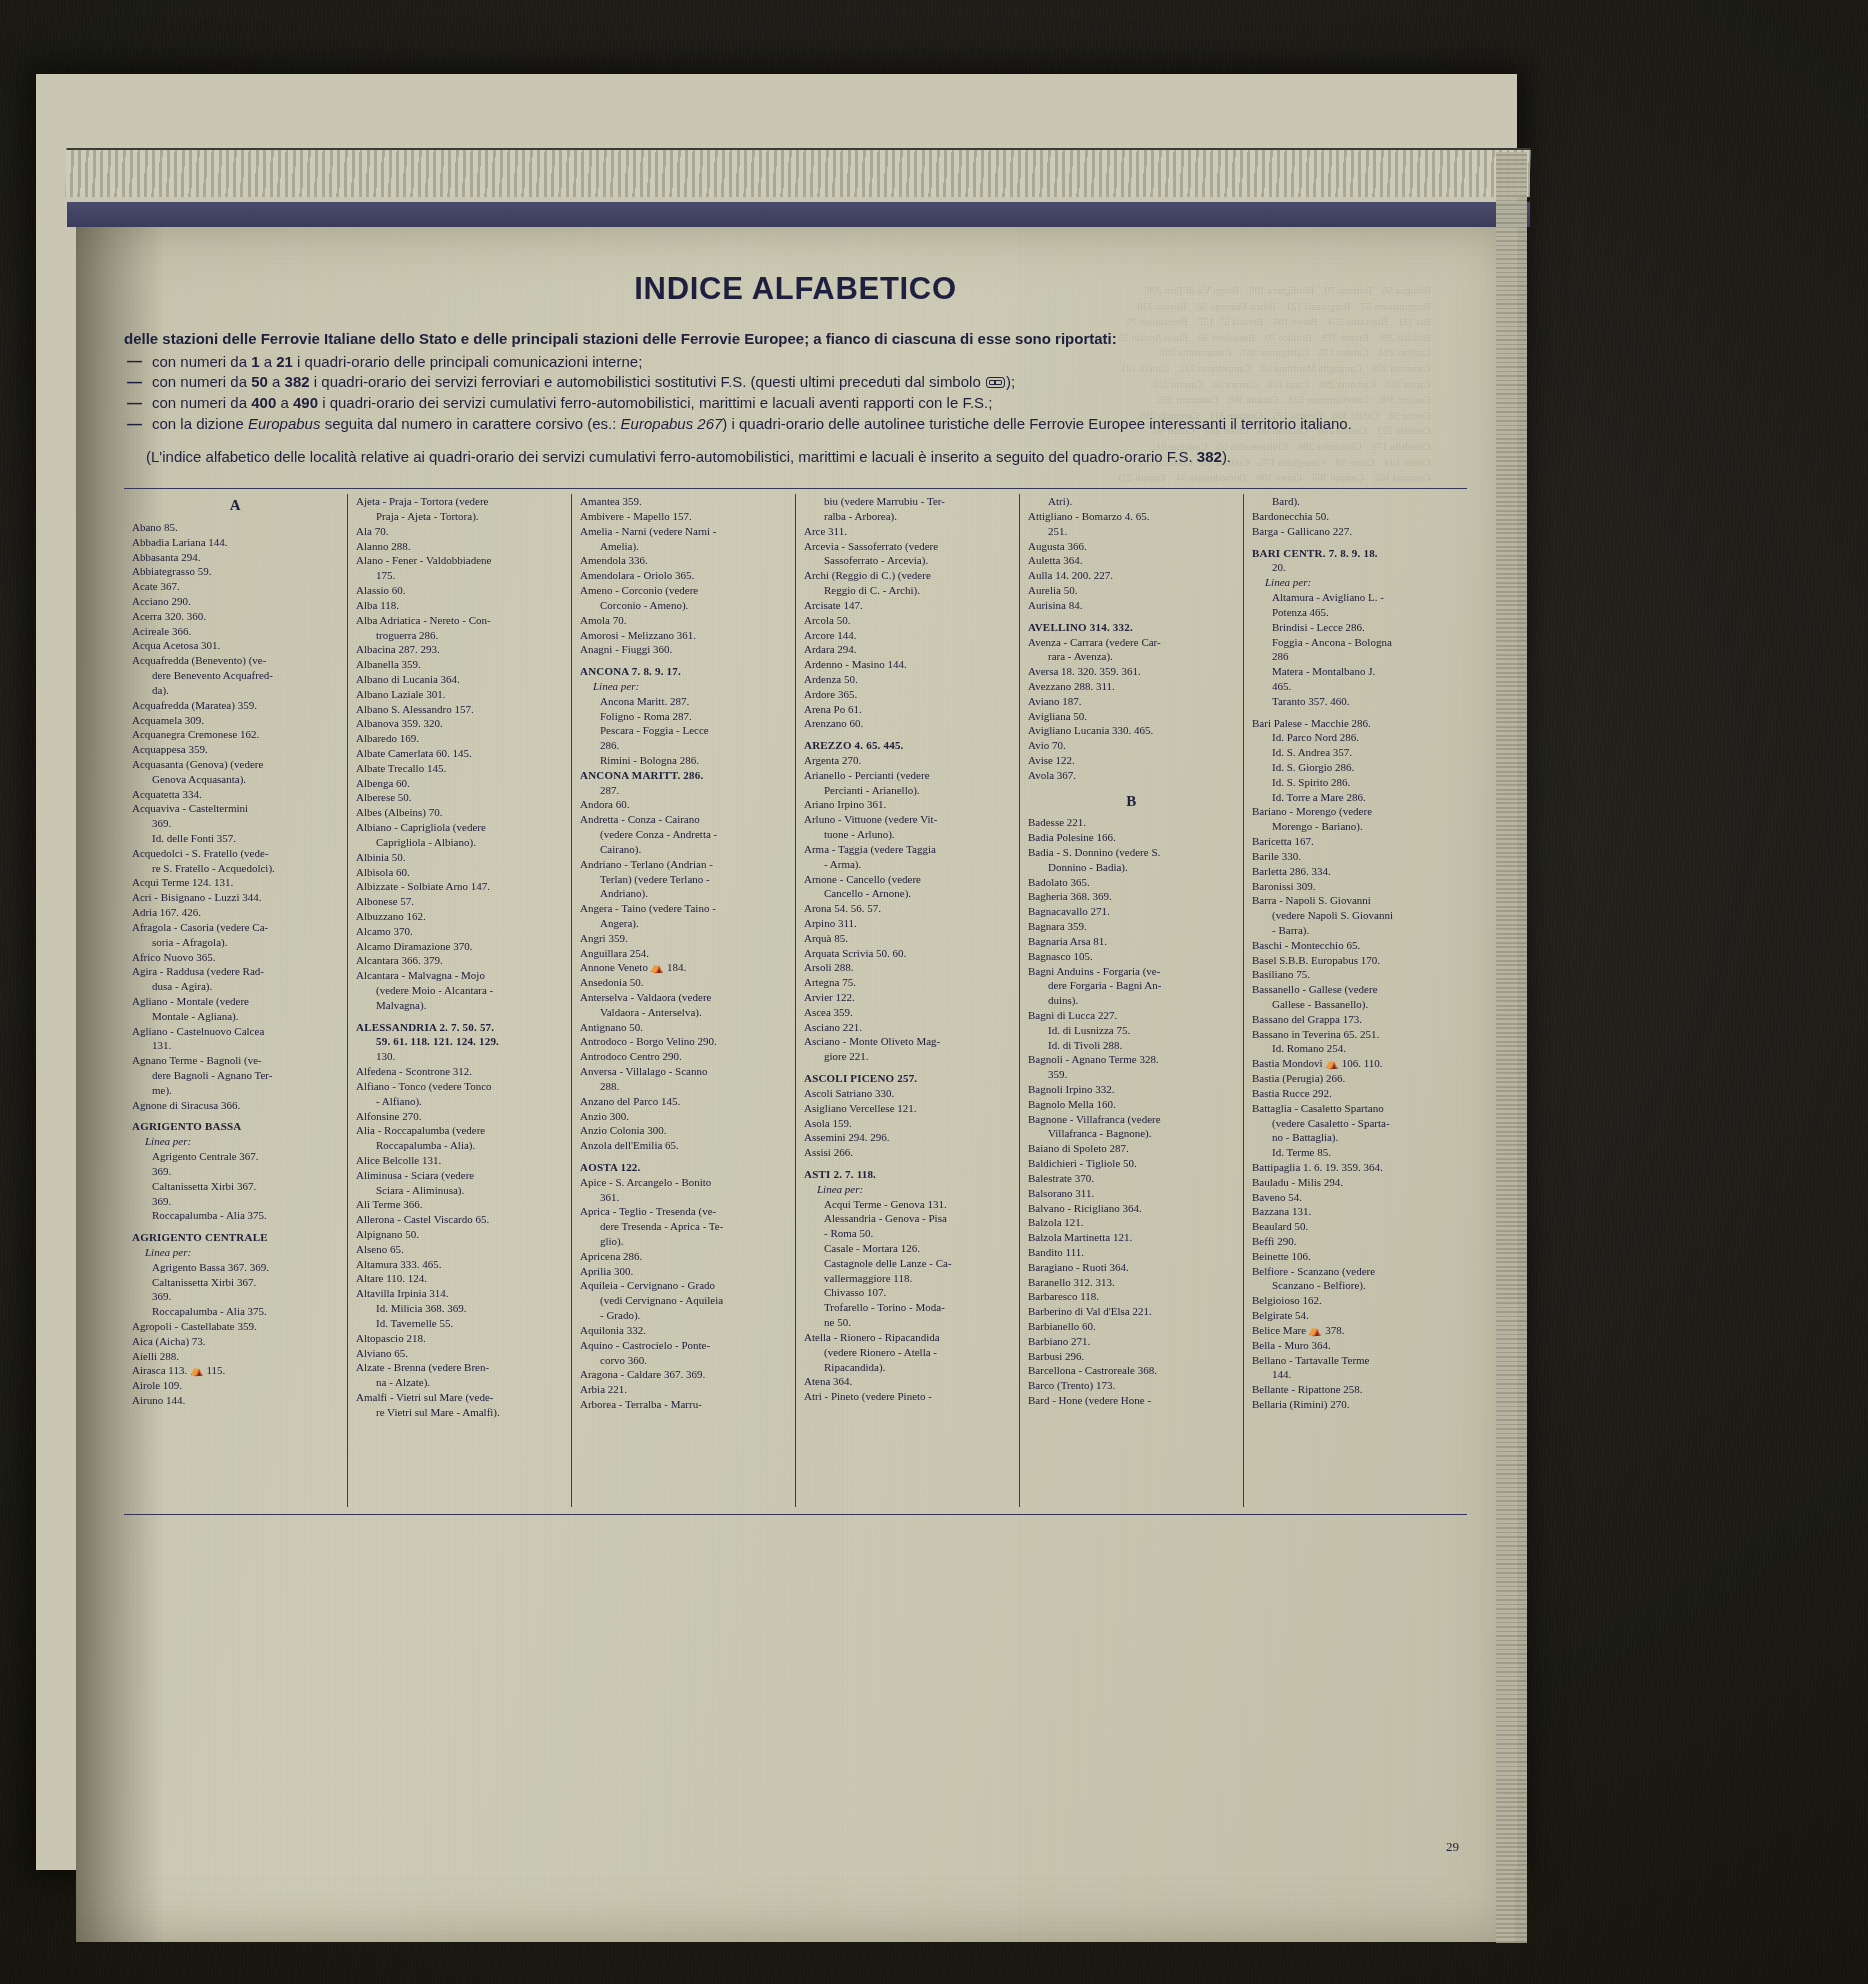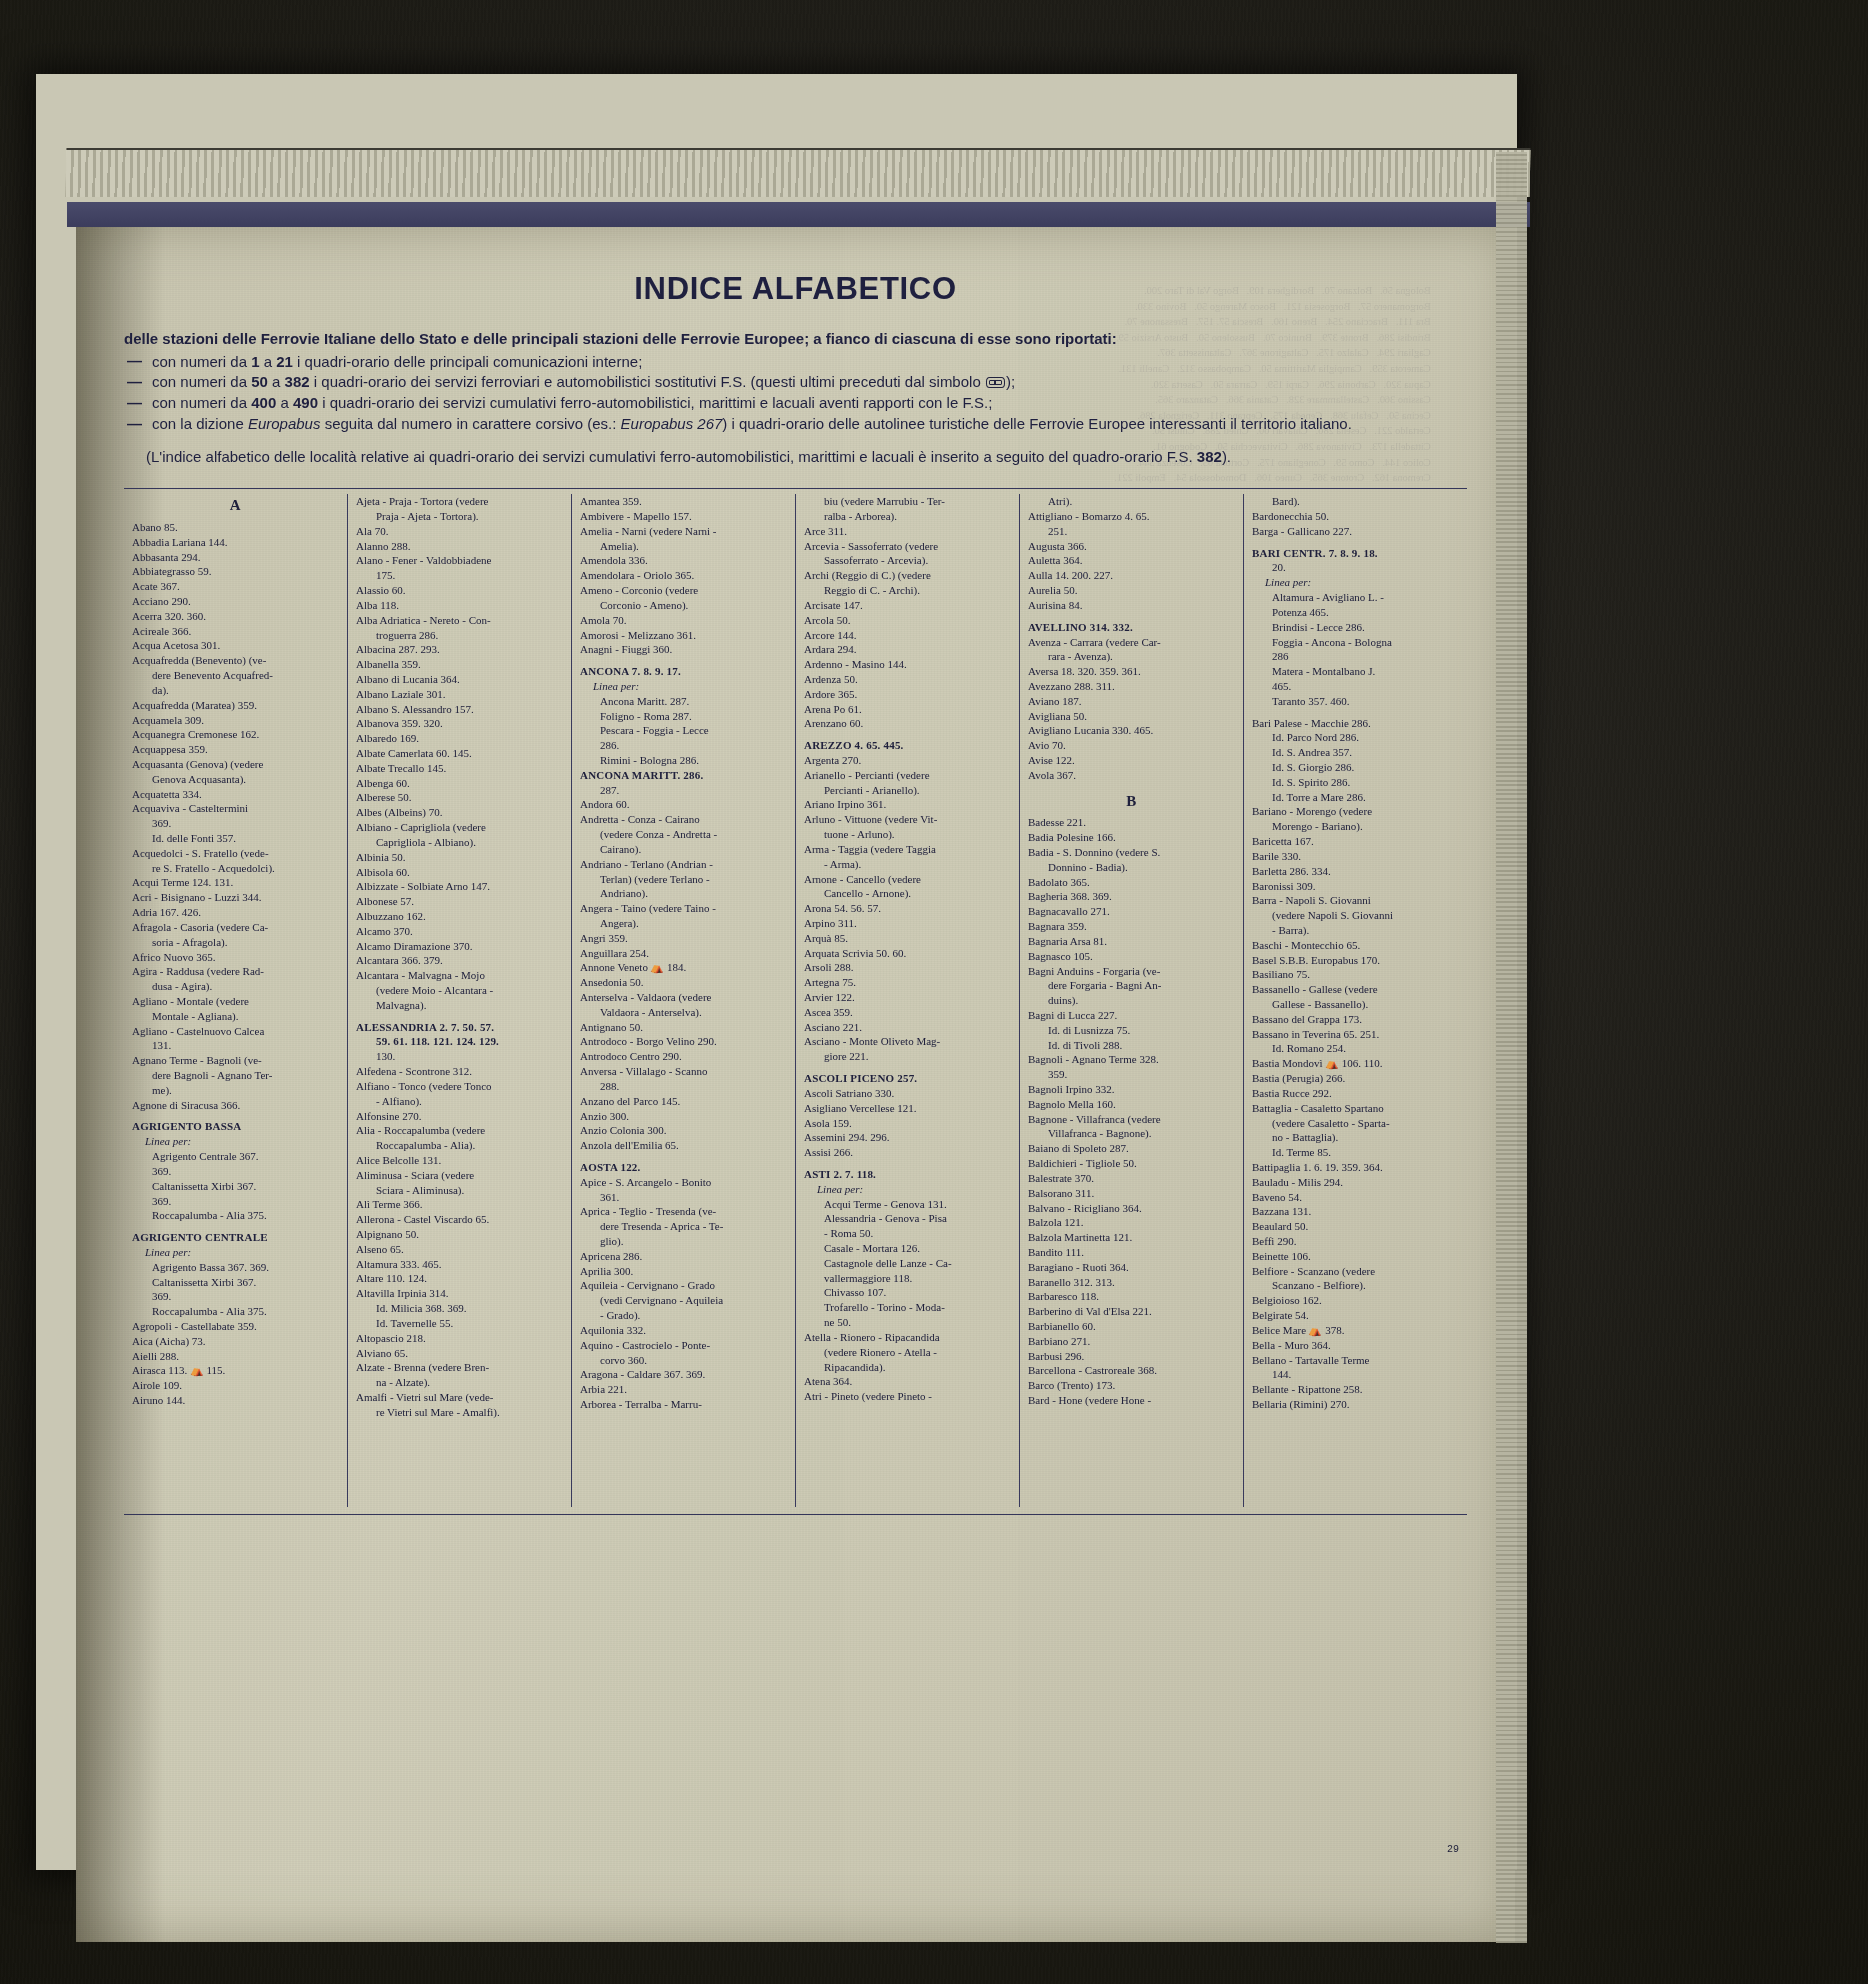--- a/index.html
+++ b/index.html
@@ -225,22 +225,22 @@
   .e.cont { padding-left: 20px; }           
   .caps   { font-weight: bold; letter-spacing: 0.2px; }
   .gap    { height: 7px; }
   .linea  { font-style: italic; padding-left: 13px; }
 
   
   #folio {
     position: absolute;
     right: 56px;
     bottom: 87px;
-    font-family: Liberation Mono, monospace;
-    font-size: 10px;
+    font-family: Liberation Serif, serif;
+    font-size: 13px;
     color: #22233c;
   }
 </style>
 </head>
 <body>
 
 <div id="scan-desk"></div>
 
 <div id="book">
   <div id="page">

